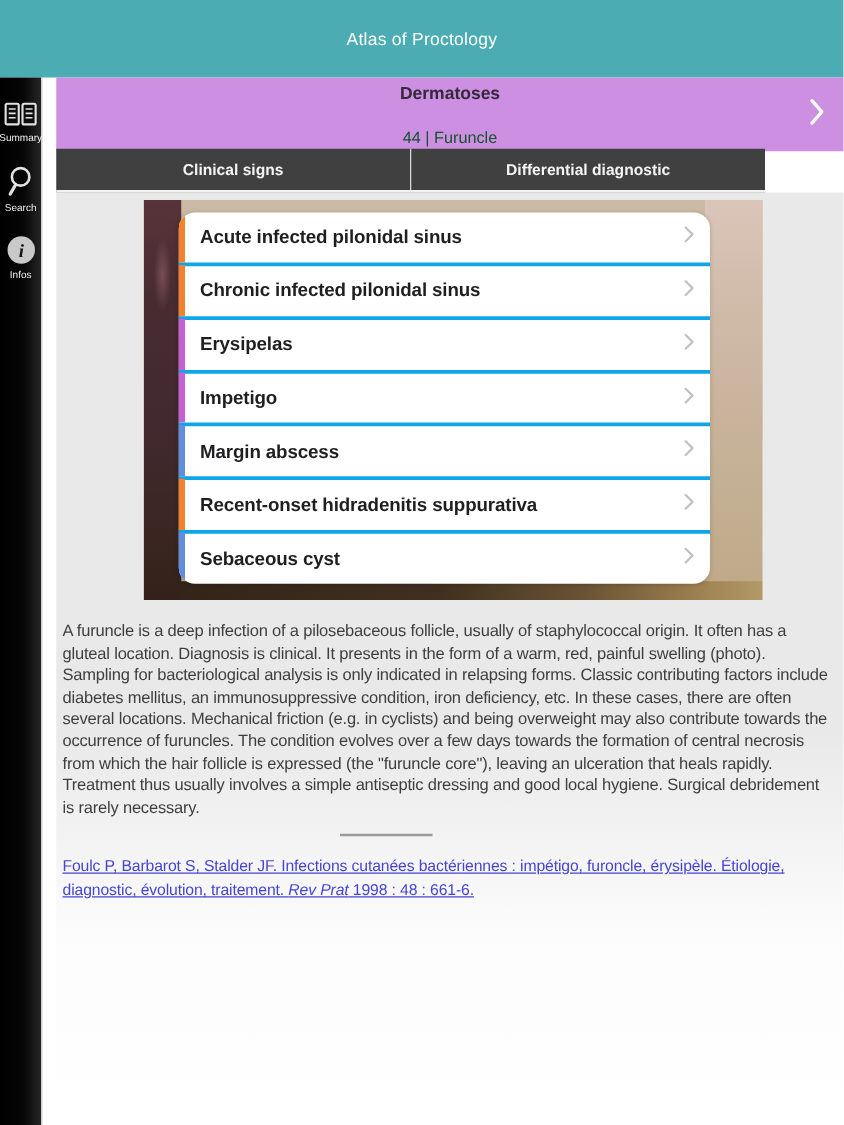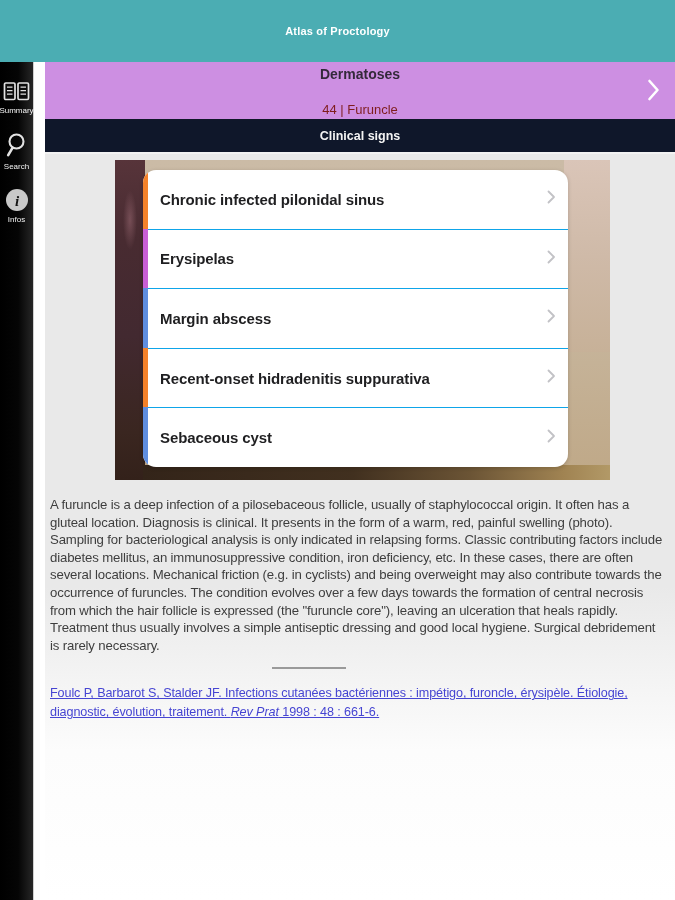--- a/index.html
+++ b/index.html
@@ -3,40 +3,40 @@
 <meta charset="utf-8">
 <style>
   * { margin:0; padding:0; box-sizing:border-box; }
   html,body { width:675px; height:900px; background:#ffffff; }
   body { font-family:"Liberation Sans", sans-serif; }
   .app { position:relative; width:675px; height:900px; overflow:hidden; background:#fff; }
 
   
   .topbar { position:absolute; left:0; top:0; width:675px; height:62px;
     background:#4badb3; display:flex; align-items:center; justify-content:center; }
-  .app-title { color:#ffffff; font-size:11px; font-weight:bold; letter-spacing:.2px; }
+  .app-title { color:#ffffff; font-size:14px; font-weight:normal; letter-spacing:.2px; }
 
   
   .sidebar { position:absolute; left:0; top:62px; width:34px; height:838px;
     background:linear-gradient(90deg,#000 0%,#050505 55%,#262626 100%);
     border-right:1px solid #cfcfcf; display:flex; flex-direction:column; align-items:center; padding-top:19px; }
   .side-item { display:flex; flex-direction:column; align-items:center; margin-bottom:17px; cursor:pointer; }
   .side-item .icon { display:flex; align-items:center; justify-content:center; }
   .side-label { color:#f2f2f2; font-size:8px; margin-top:3px; }
 
   
   .banner { position:absolute; left:45px; top:62px; width:630px; height:59px;
     background:#cd8fe2; display:flex; flex-direction:column; align-items:center; justify-content:center; cursor:pointer; }
   .banner-title { color:#33293a; font-size:14px; font-weight:bold; }
-  .banner-sub { color:#7f1d1d; font-size:13px; margin-top:20px; }
+  .banner-sub { color:#14532d; font-size:13px; margin-top:20px; }
   .banner-chevron { position:absolute; right:14px; top:50%; transform:translateY(-50%); }
 
   
-  .tabbar { position:absolute; left:45px; top:119px; width:630px; height:35px;
-    background:#0f172a; display:flex; border-bottom:2px solid #f2f2f2;justify-content:space-between; }
+  .tabbar { position:absolute; left:45px; top:119px; width:567px; height:35px;
+    background:#404040; display:flex; border-bottom:2px solid #f2f2f2;justify-content:space-between; }
   .tab { flex:1; display:flex; align-items:center; justify-content:center; cursor:pointer; }
   .tab + .tab { border-left:1.5px solid #d9d9d9; }
   .tab span { color:#f4f4f4; font-size:12.5px; font-weight:bold; }
   .tab.muted span { color:#9f9f9f; }
 
   
   .content { position:absolute; left:45px; top:154px; width:630px; height:746px;
     background:linear-gradient(180deg,#e9e9e9 0%,#e9e9e9 58%,#fcfcfc 80%,#ffffff 100%); }
 
   
@@ -48,21 +48,21 @@
     background:radial-gradient(ellipse, rgba(160,110,120,.5), rgba(160,110,120,0) 70%); }
   .photo-topright { position:absolute; right:0; top:0; width:46px; height:60%;
     background:linear-gradient(180deg,#dac5b8 0%,#cfbaa8 50%,#c7b198 100%); }
   .photo-bottom { position:absolute; left:28px; right:0; bottom:0; height:15px;
     background:linear-gradient(90deg,#332419 0%,#41301f 45%,#6b5435 70%,#a08352 90%,#b29967 100%); }
 
   .diagnosis-card { position:absolute; left:28px; top:10px; width:425px; height:297px;
     background:#ffffff; border-radius:13px; overflow:hidden; display:flex; flex-direction:column;
     box-shadow:0 1px 4px rgba(0,0,0,.18); }
   .diag-row { position:relative; flex:1; display:flex; align-items:center; padding-left:17px; cursor:pointer; }
-  .diag-row + .diag-row { border-top:1px solid #0ea5e9; }
+  .diag-row + .diag-row { border-top:3px solid #0ea5e9; }
   .stripe { position:absolute; left:0; top:-1px; bottom:0; width:5px; }
   .diag-label { color:#1f1f21; font-size:15px; font-weight:bold; letter-spacing:-.1px; }
   .row-chevron { position:absolute; right:12px; top:50%; transform:translateY(-50%); }
 
   
   .article { position:absolute; left:5px; top:342px; width:613px; }
   .summary-text { color:#3e3e3e; font-size:13.2px; line-height:17.6px; letter-spacing:-.15px; }
   .divider { margin:13px 0 0 222px; width:74px; border-top:2px solid #9a9a9a; }
   .reference { margin-top:15px; font-size:12.6px; line-height:19px; color:#4645d2;
     text-decoration:underline; letter-spacing:-.1px; cursor:pointer; }
@@ -116,40 +116,57 @@
       <svg width="15" height="26" viewBox="0 0 15 26">
         <polyline points="3.5,4 11.5,13 3.5,22" fill="none" stroke="#ffffff" stroke-width="2.6" stroke-linecap="round" stroke-linejoin="round"></polyline>
       </svg>
     </span>
   </div>
 
   <nav class="tabbar">
     <div class="tab">
       <span>Clinical signs</span>
     </div>
+    <div class="tab">
+      <span>Differential diagnostic</span>
+    </div>
   </nav>
 
   <main class="content">
 
     <div class="photo">
       <div class="photo-left"></div>
       <div class="photo-topright"></div>
       <div class="photo-bottom"></div>
 
       <div class="diagnosis-card">
         <div class="diag-row">
           <span class="stripe" style="background: rgb(245, 130, 42);"></span>
+          <span class="diag-label">Acute infected pilonidal sinus</span>
+          <span class="row-chevron"><svg width="9" height="15" viewBox="0 0 9 15">
+                <polyline points="1.5,2 7,7.5 1.5,13" fill="none" stroke="#c2c2c6" stroke-width="1.8" stroke-linecap="round" stroke-linejoin="round"></polyline>
+              </svg></span>
+        </div>
+        <div class="diag-row">
+          <span class="stripe" style="background: rgb(245, 130, 42);"></span>
           <span class="diag-label">Chronic infected pilonidal sinus</span>
           <span class="row-chevron"><svg width="9" height="15" viewBox="0 0 9 15">
                 <polyline points="1.5,2 7,7.5 1.5,13" fill="none" stroke="#c2c2c6" stroke-width="1.8" stroke-linecap="round" stroke-linejoin="round"></polyline>
               </svg></span>
         </div>
         <div class="diag-row">
           <span class="stripe" style="background: rgb(201, 95, 214);"></span>
           <span class="diag-label">Erysipelas</span>
+          <span class="row-chevron"><svg width="9" height="15" viewBox="0 0 9 15">
+                <polyline points="1.5,2 7,7.5 1.5,13" fill="none" stroke="#c2c2c6" stroke-width="1.8" stroke-linecap="round" stroke-linejoin="round"></polyline>
+              </svg></span>
+        </div>
+        <div class="diag-row">
+          <span class="stripe" style="background: rgb(201, 95, 214);"></span>
+          <span class="diag-label">Impetigo</span>
           <span class="row-chevron"><svg width="9" height="15" viewBox="0 0 9 15">
                 <polyline points="1.5,2 7,7.5 1.5,13" fill="none" stroke="#c2c2c6" stroke-width="1.8" stroke-linecap="round" stroke-linejoin="round"></polyline>
               </svg></span>
         </div>
         <div class="diag-row">
           <span class="stripe" style="background: rgb(95, 142, 224);"></span>
           <span class="diag-label">Margin abscess</span>
           <span class="row-chevron"><svg width="9" height="15" viewBox="0 0 9 15">
                 <polyline points="1.5,2 7,7.5 1.5,13" fill="none" stroke="#c2c2c6" stroke-width="1.8" stroke-linecap="round" stroke-linejoin="round"></polyline>
               </svg></span>

